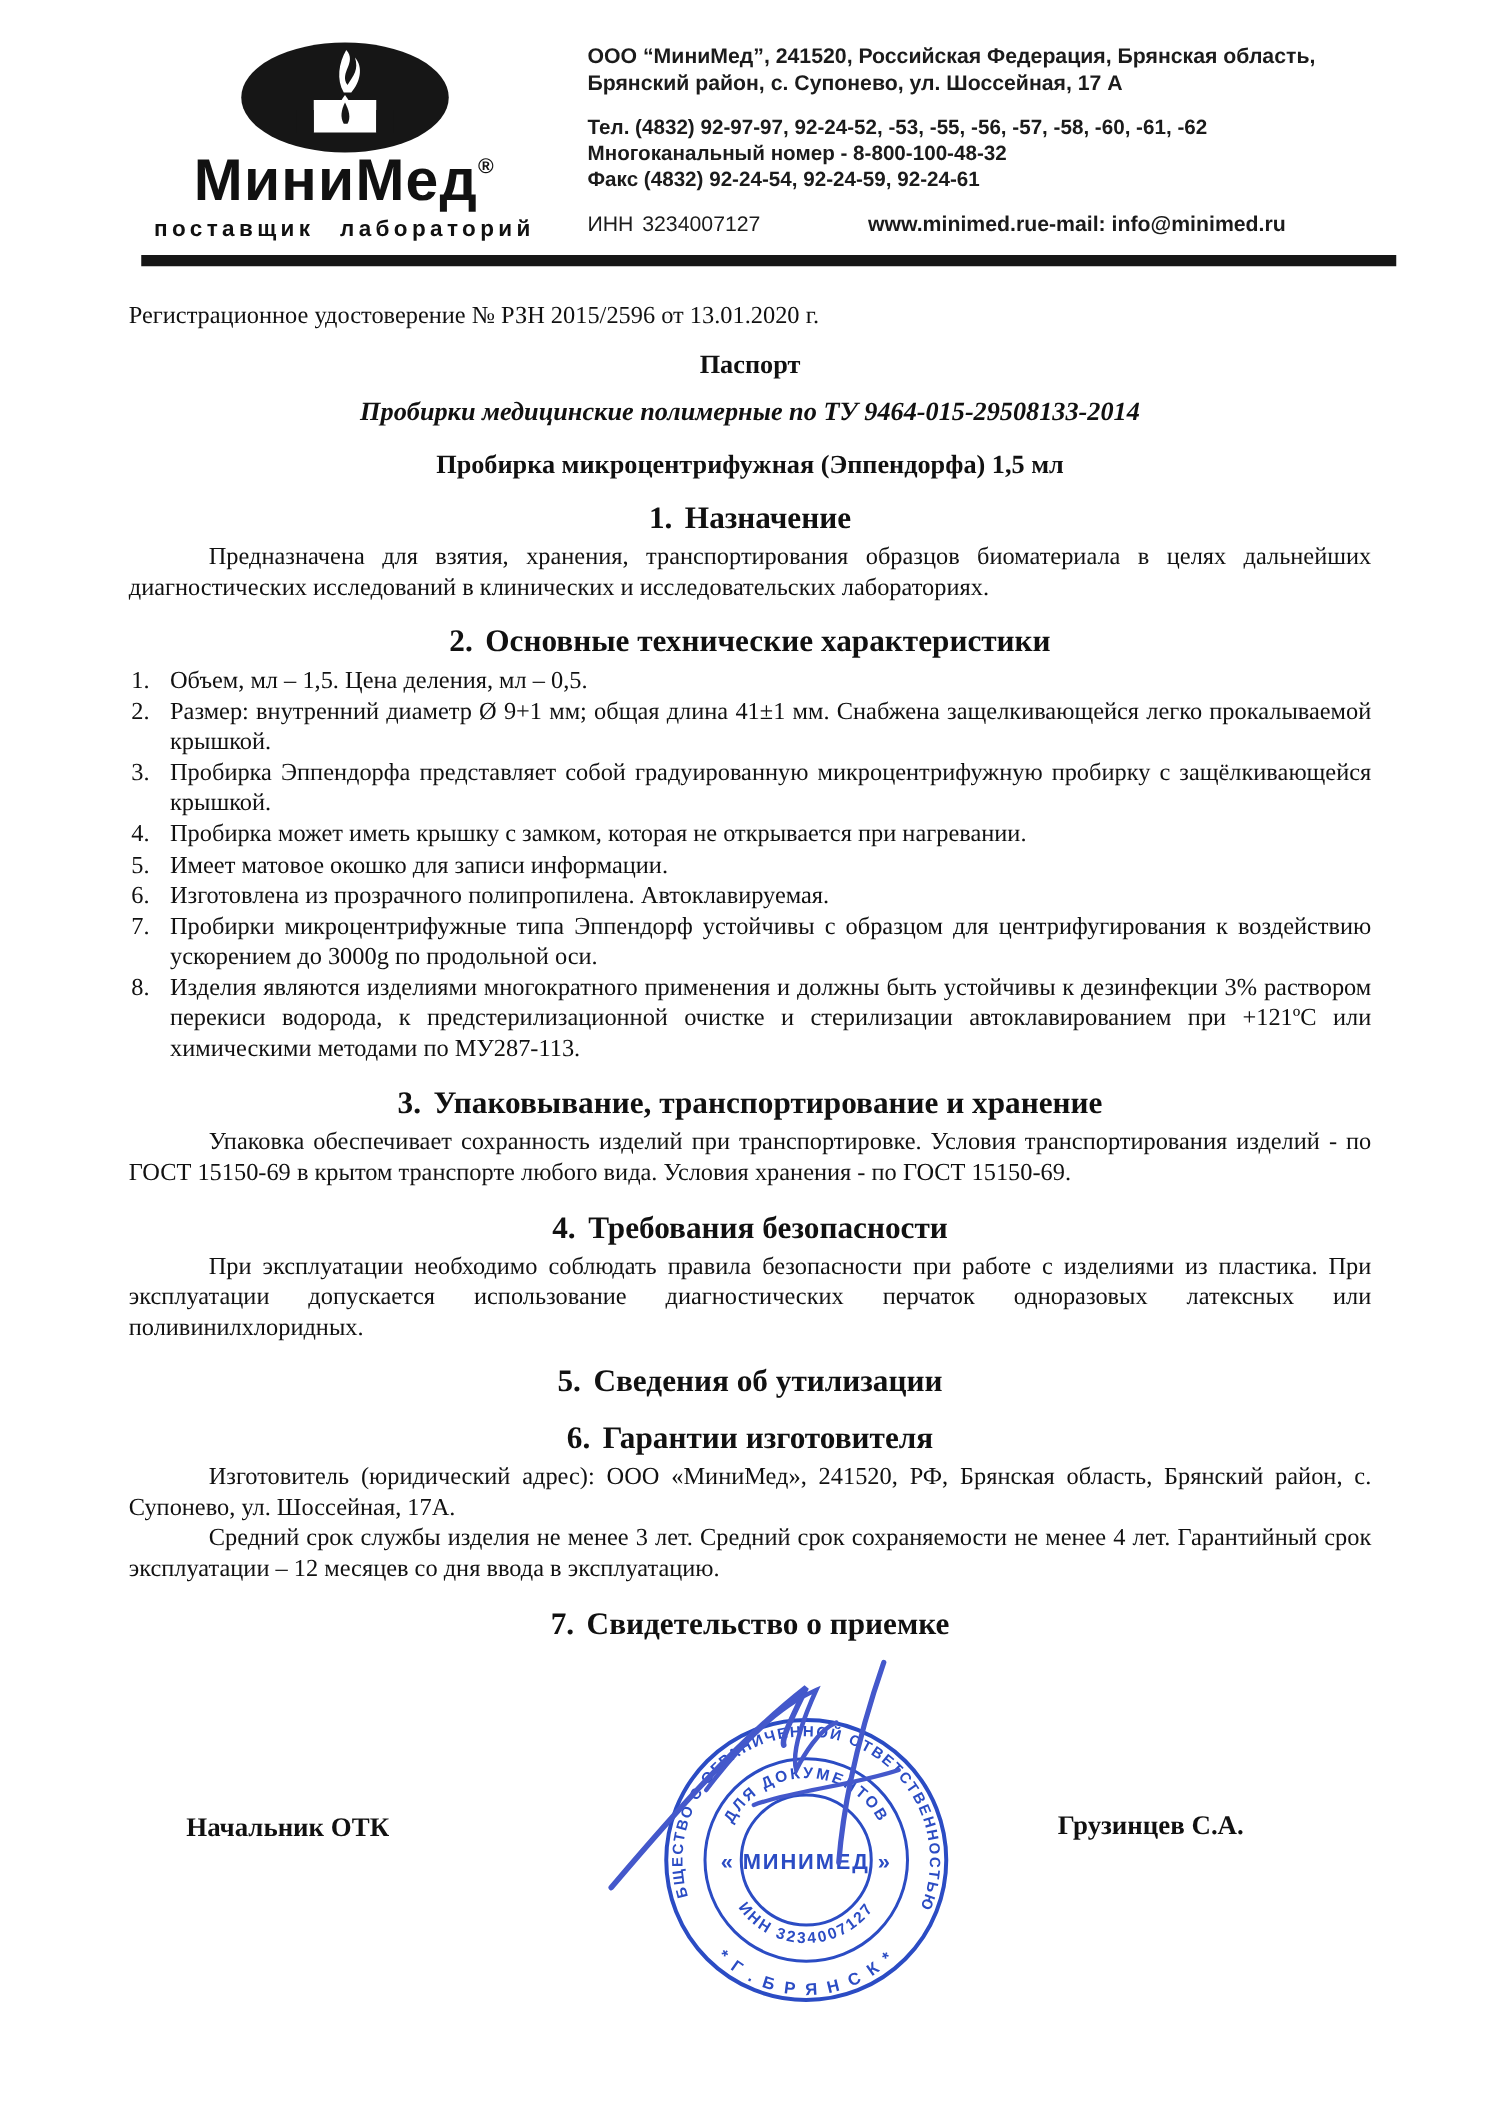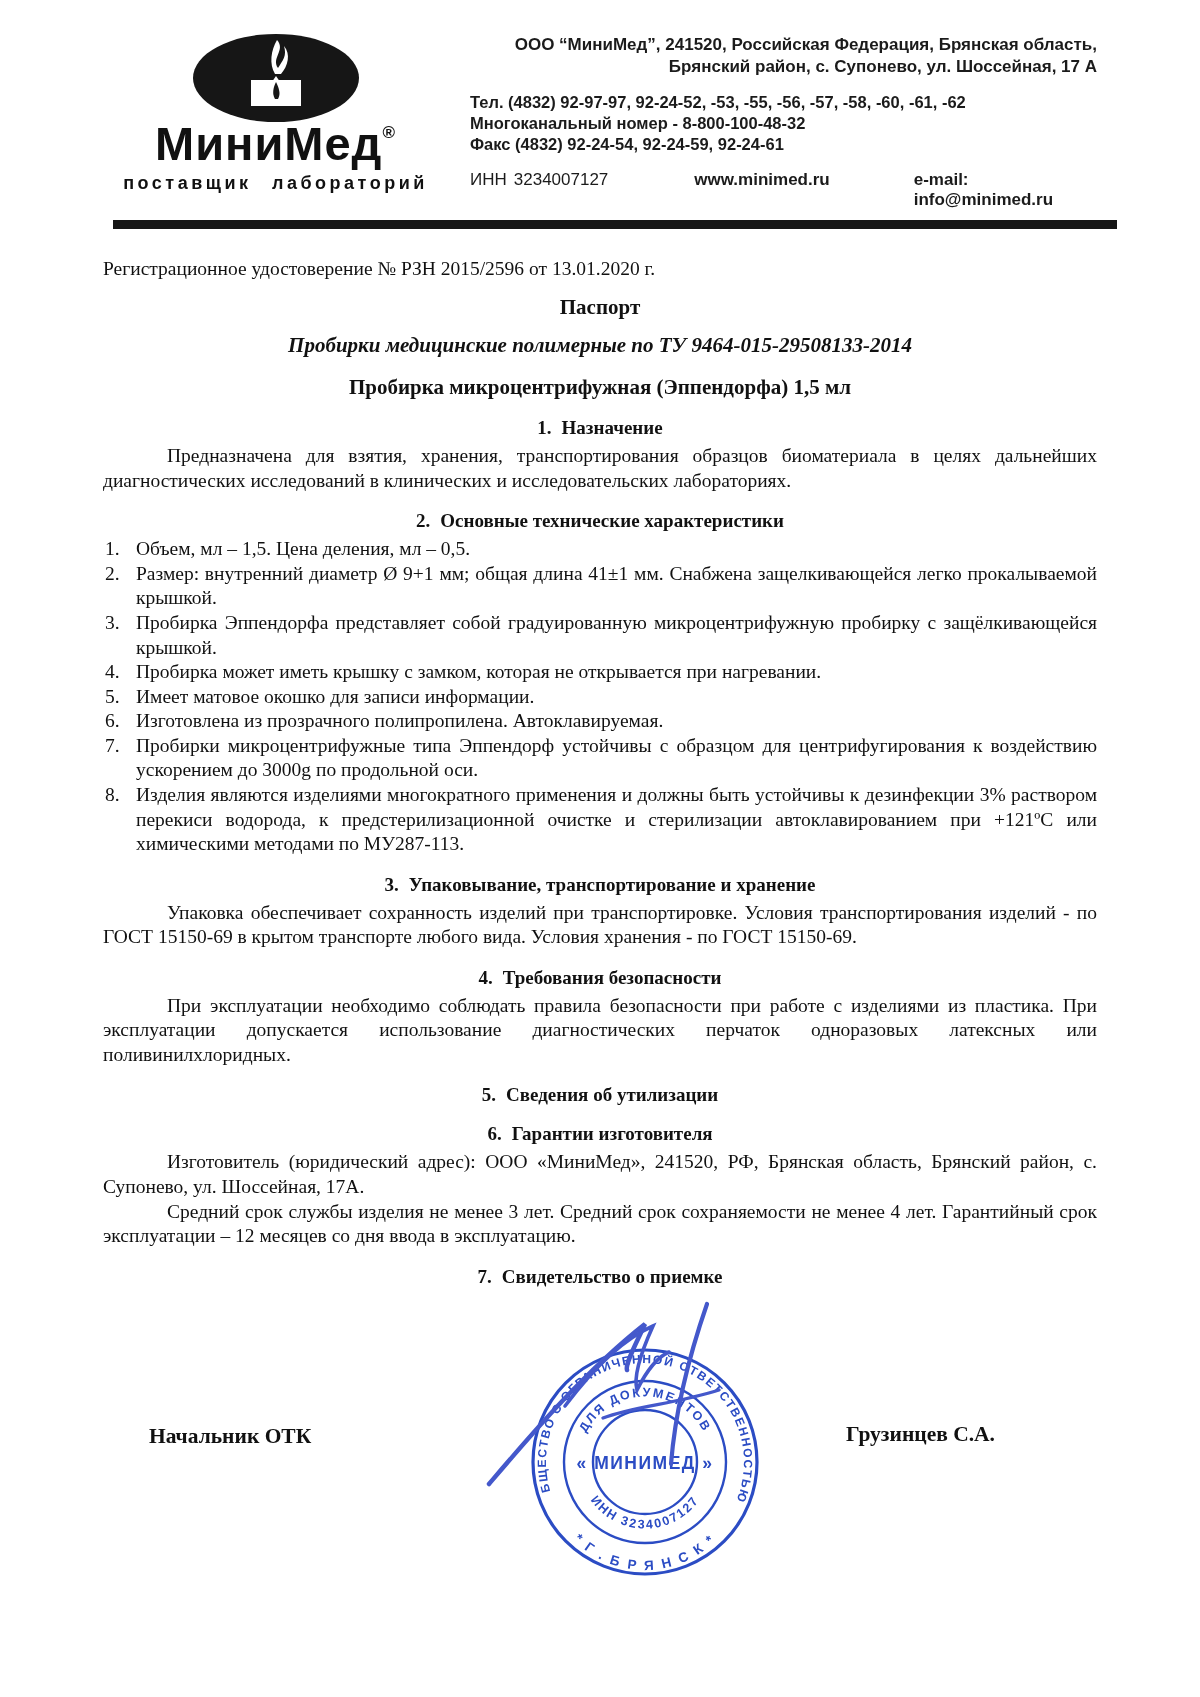--- a/index.html
+++ b/index.html
@@ -44,42 +44,42 @@
   }
   .contact-block {
     flex: 1;
     padding-left: 22px;
     padding-top: 8px;
     font-family: "Liberation Sans", sans-serif;
     font-weight: 700;
     font-size: 17px;
     color: #1b1b1b;
   }
-  .addr { line-height: 1.32; text-align: right; }
+  .addr { line-height: 1.32; }
   .phones { margin-top: 13px; line-height: 1.28; font-size: 16.5px; }
   .inn-row { margin-top: 15px; display: flex; align-items: baseline; }
   .inn-label { font-weight: 400; }
   .inn-value { font-weight: 400; margin-left: 7px; }
   .website { font-weight: 700; margin-left: 86px; }
-  .email { font-weight: 700; margin-left: 84px; }
+  .email { font-weight: 700; }
 
   .divider-bar {
     height: 9px;
     background: #161616;
     margin: 10px 0 0 10px;
     width: 1004px;
   }
 
   
   .reg-line { text-align: left; font-size: 19.5px; margin-top: 29px; }
   .doc-title { text-align: center; font-weight: 700; font-size: 21px; margin-top: 15px; }
   .doc-subtitle { text-align: center; font-weight: 700; font-style: italic; font-size: 21px; margin-top: 13px; }
   .product-title { text-align: center; font-weight: 700; font-size: 21px; margin-top: 17px; }
 
-  .section-heading { text-align: center; font-weight: 700; font-size: 19px; margin-top: 17px; margin-bottom: 5px; }
+  .section-heading { text-align: center; font-weight: 700; font-size: 25px; margin-top: 17px; margin-bottom: 5px; }
   .section-heading .num { margin-right: 10px; }
   p.body-par {
     font-size: 19.5px;
     line-height: 1.26;
     text-align: justify;
     text-indent: 64px;
   }
   p.body-par + p.body-par { margin-top: 0; }
 
   .spec-list { font-size: 19.5px; line-height: 1.26; }

